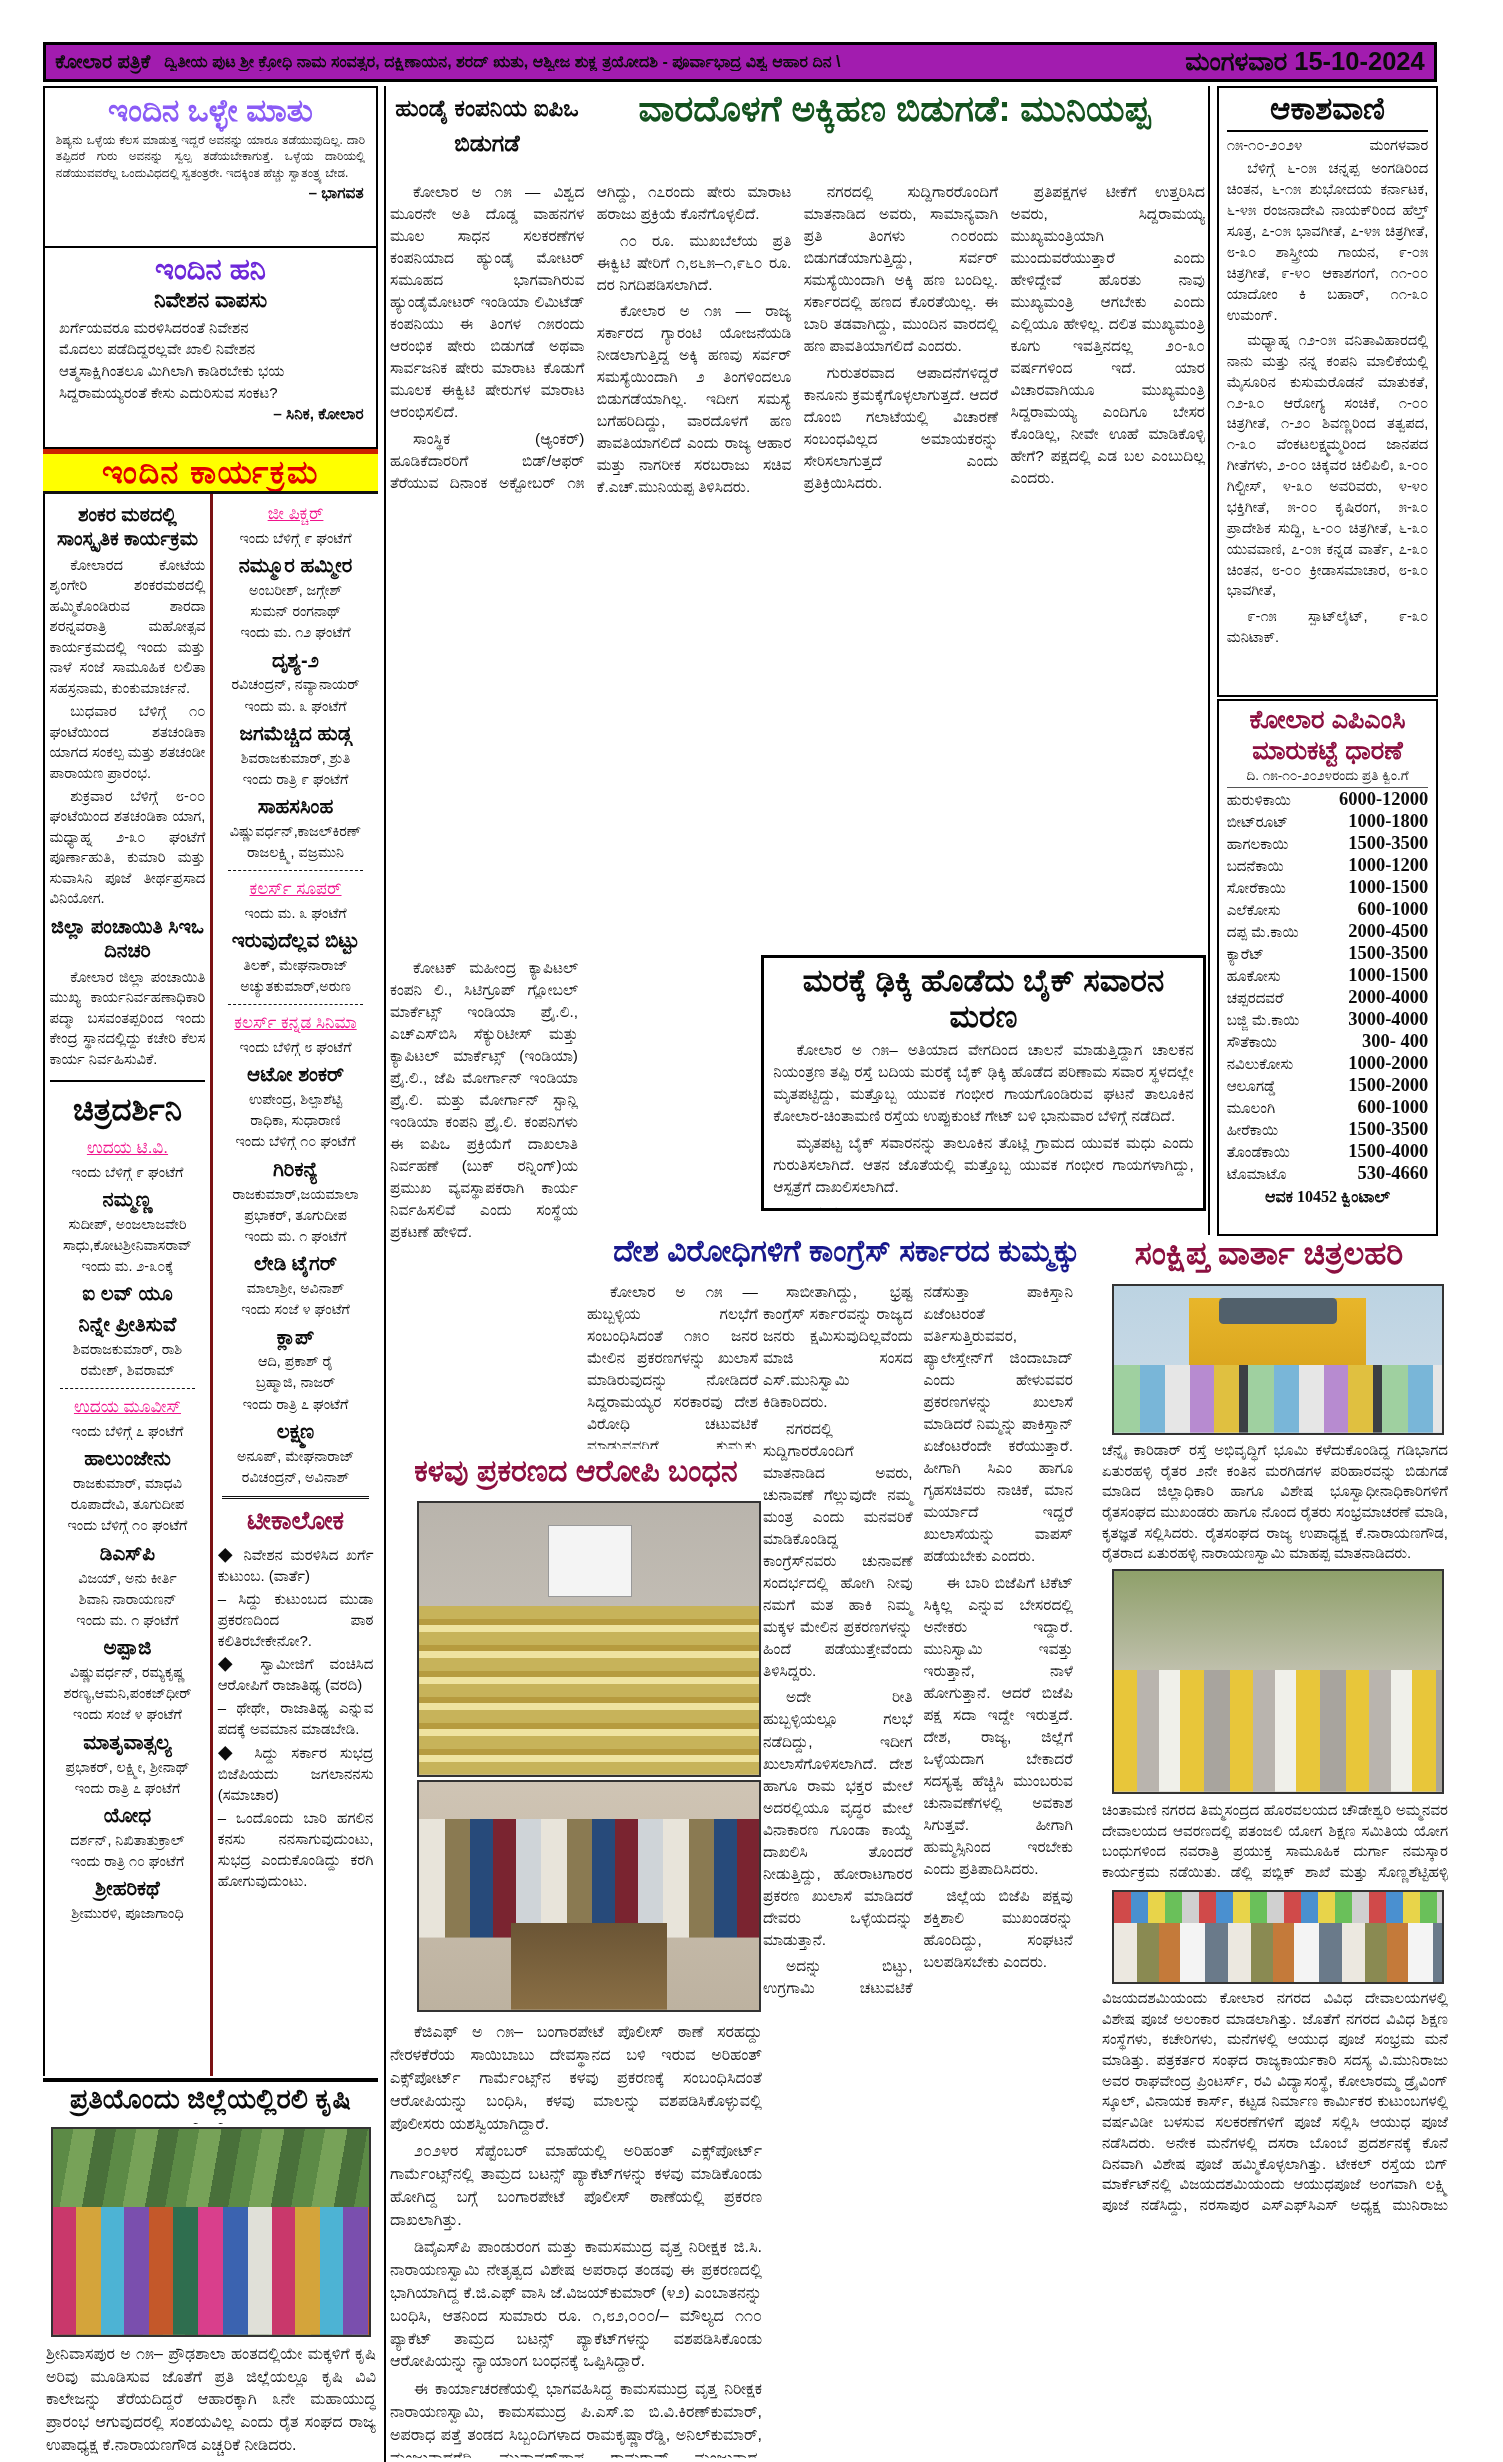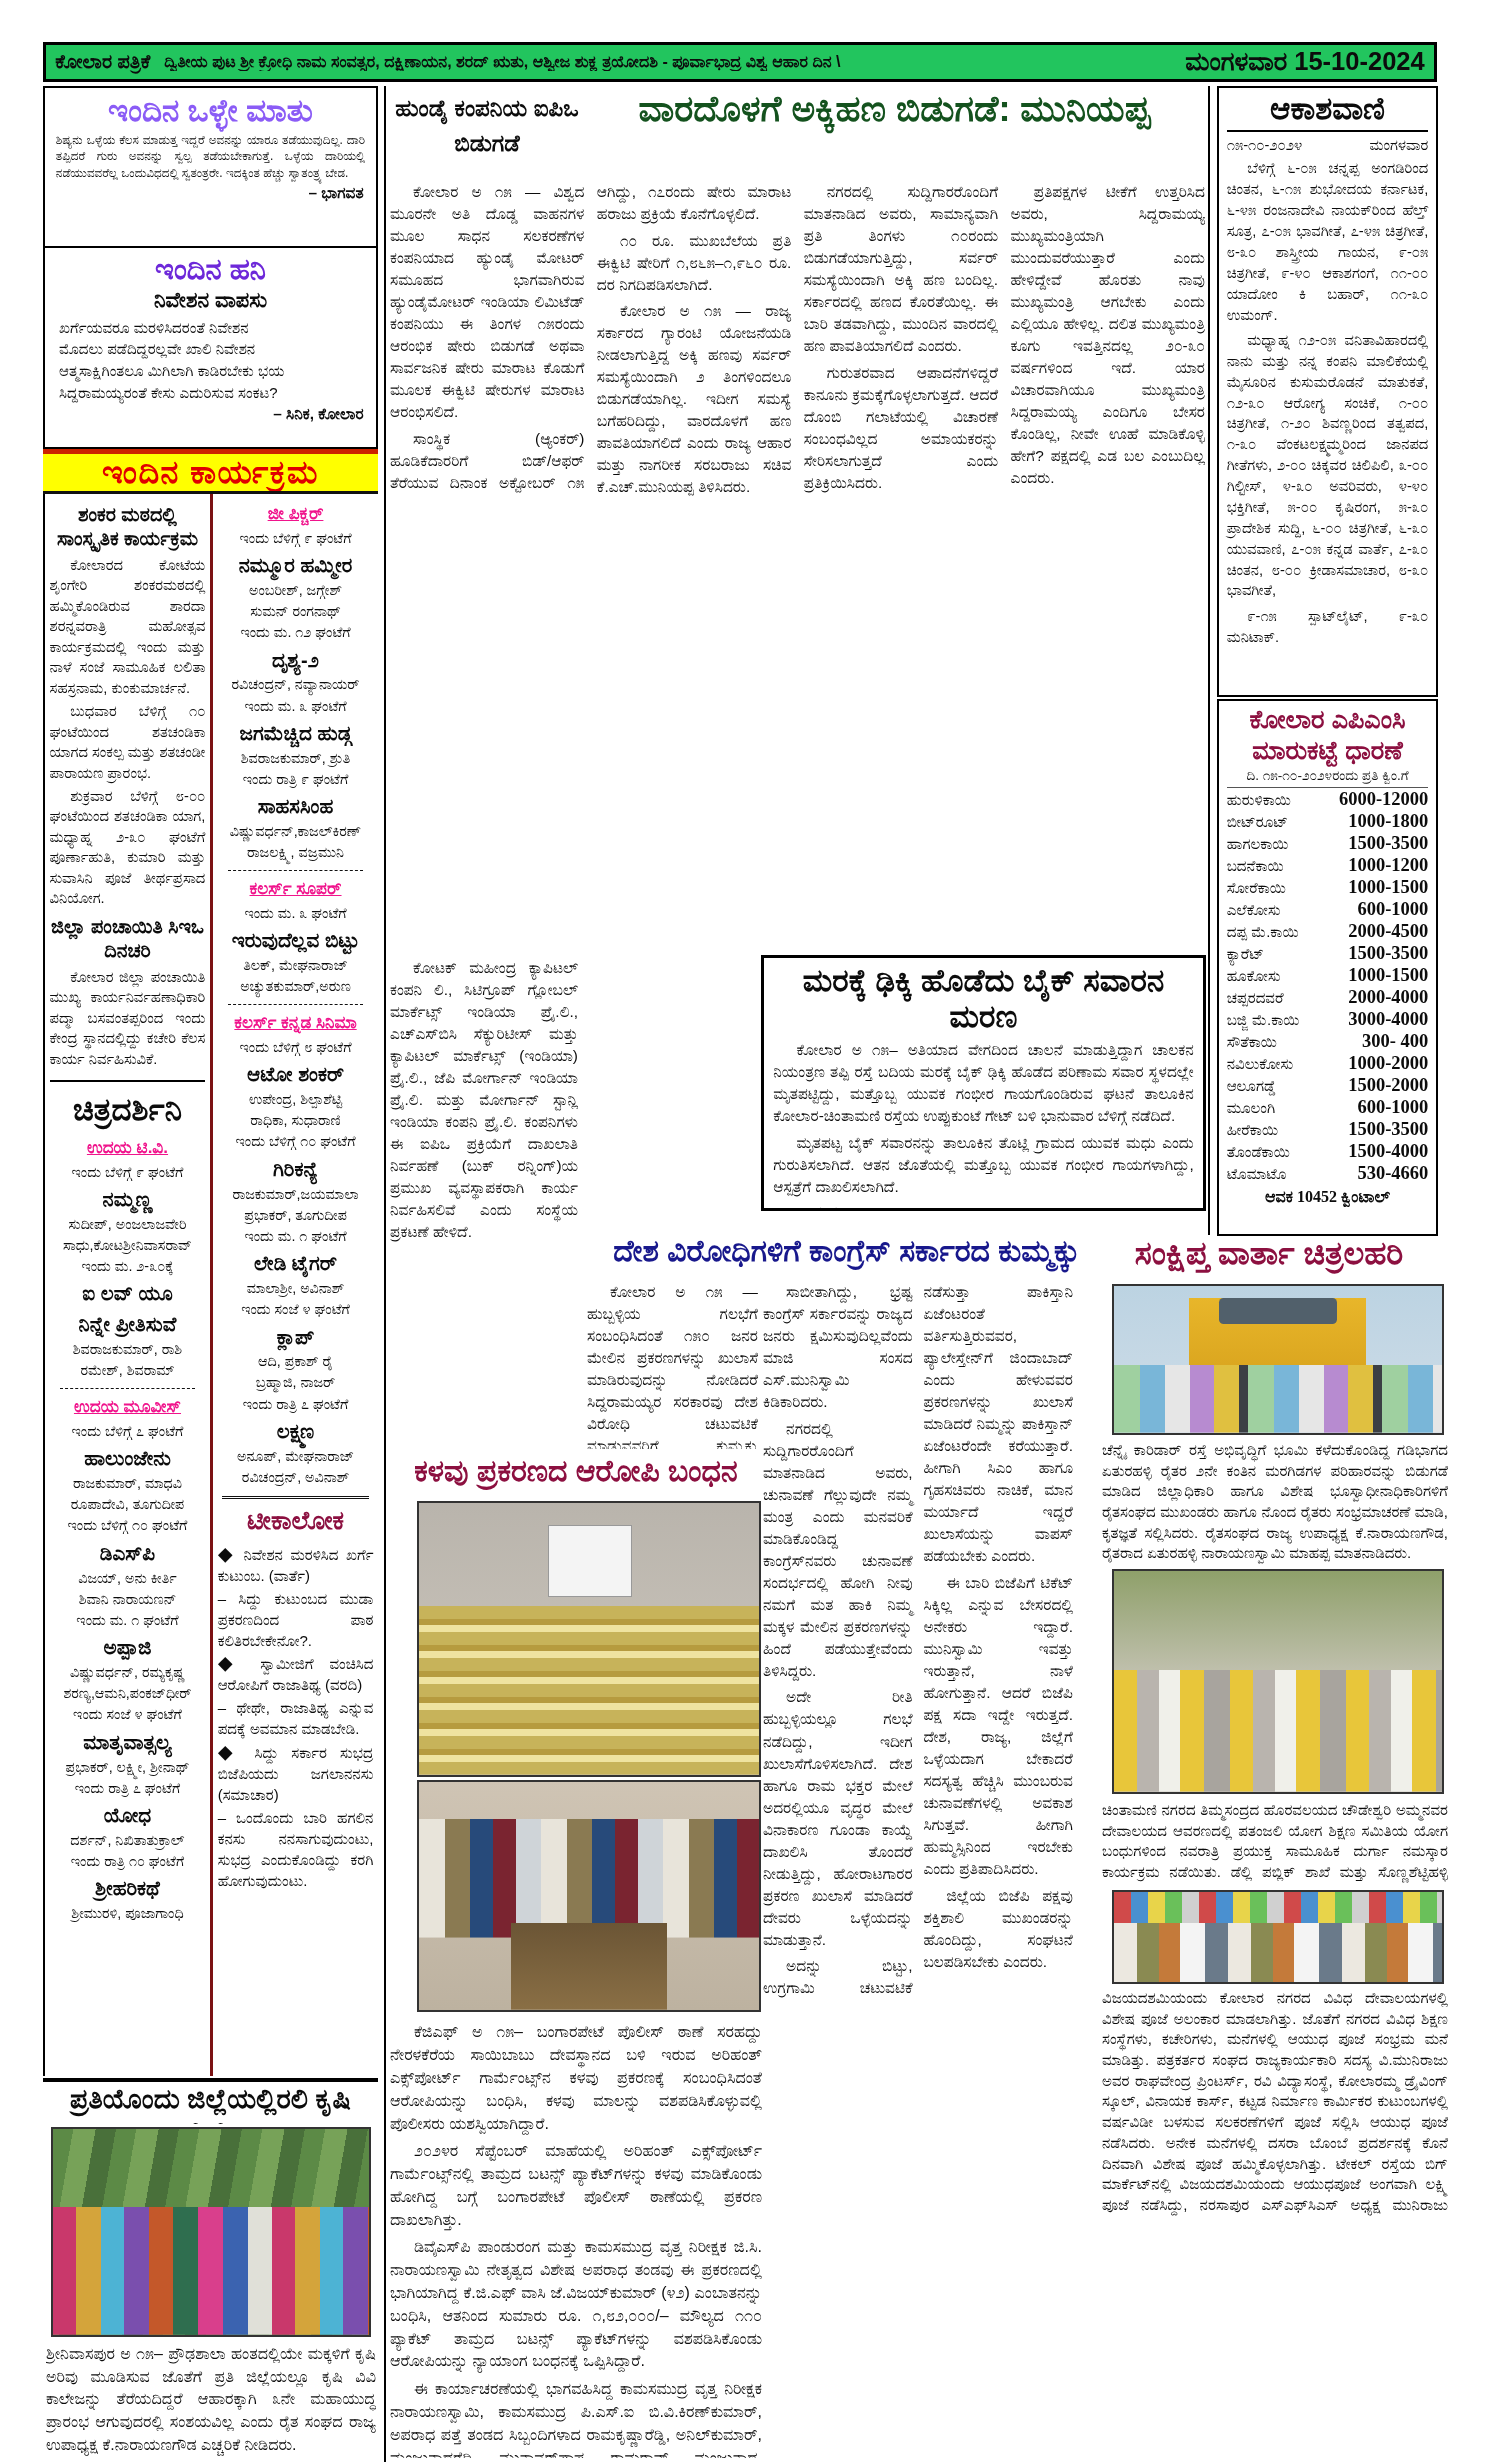--- a/index.html
+++ b/index.html
@@ -4,21 +4,21 @@
 <style>
   html,body{margin:0;padding:0;background:#e8e8e8;}
   #page{position:relative;width:1504px;height:2462px;background:#ffffff;
         font-family:"Liberation Sans",sans-serif;color:#0c0c0c;overflow:hidden;}
   .abs{position:absolute;box-sizing:border-box;overflow:hidden;}
   .just{text-align:justify;}
   .ctr{text-align:center;}
 
   
   #masthead{left:43px;top:42px;width:1394px;height:40px;border:3.1px solid #000;
-            display:flex;align-items:center;padding:0 9.3px;gap:14px;background:#22c55e;}
+            display:flex;align-items:center;padding:0 9.3px;gap:14px;background:#a21caf;}
   #masthead .brand{font-size:19.3px;font-weight:bold;white-space:nowrap;}
   #masthead .info{flex:1;font-size:16px;font-weight:bold;white-space:nowrap;overflow:hidden;}
   #masthead .date{font-size:25.5px;font-weight:bold;white-space:nowrap;}
 
   
   .vrule{background:#000;width:2.3px;}
 
   
   .frame{border:2.3px solid #000;background:#fff;}
   .gw-title{font-size:31px;font-weight:bold;color:#8b5cf6;margin:4.6px 0 3.1px;}
@@ -34,21 +34,21 @@
   #banner span{color:#e00000;font-size:32px;font-weight:bold;letter-spacing:1.5px;}
 
   
   #listings{left:43px;top:494px;width:335px;height:1582px;border-left:2.3px solid #000;
             display:flex;}
   .listcol{flex:1;padding:3.1px 4.6px;overflow:hidden;}
   .listdiv{width:3.1px;background:#7b1113;}
   .ln{font-size:14.7px;line-height:1.32;text-align:center;margin:2.3px 0;}
   .ln.head{font-size:19.3px;font-weight:bold;line-height:1.25;margin:6.2px 0 3.1px;}
   .ln.bighead{font-size:31px;font-weight:bold;margin:10.8px 0 4.6px;border-top:2.3px double #000;padding-top:7.7px;}
-  .ln.ch{color:#f0148c;font-size:17px;font-weight:bold;text-decoration:underline;margin:6.2px 0 3.1px;}
+  .ln.ch{color:#f0148c;font-size:17px;font-weight:normal;text-decoration:underline;margin:6.2px 0 3.1px;}
   .ln.film{font-size:20px;font-weight:bold;margin:4.6px 0 1.5px;}
   .ln.cast{font-size:14.3px;}
   .ln.time{font-size:14.3px;}
   .ln.para{text-align:justify;text-indent:1.4em;font-size:14.7px;line-height:1.4;}
   .ln.sep{border-top:1.5px dashed #111;height:0;margin:7.7px 10.8px;}
   .ln.dsep{border-top:3.1px double #111;height:0;margin:9.3px 4.6px 4.6px;}
   .ln.mhead{color:#8c1040;font-size:25.5px;font-weight:bold;margin:3.1px 0 6.2px;}
   .ln.tq{text-align:justify;font-size:15px;line-height:1.4;}
   .ln.ta{text-align:justify;font-size:15px;line-height:1.4;}
 

